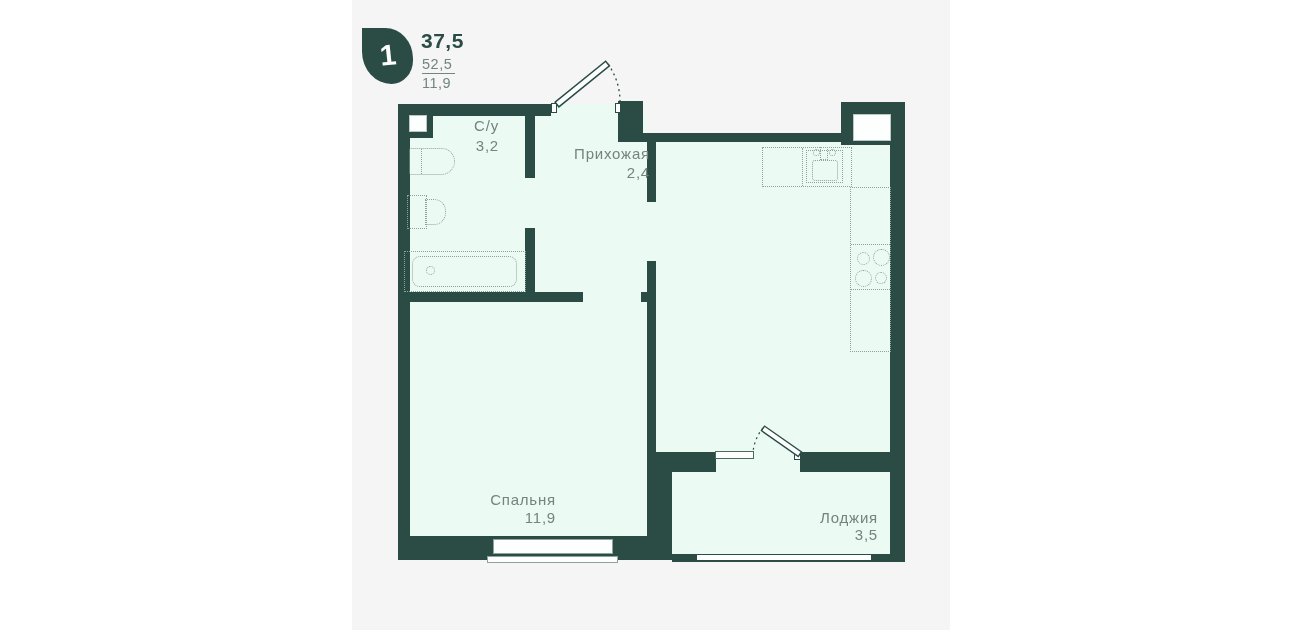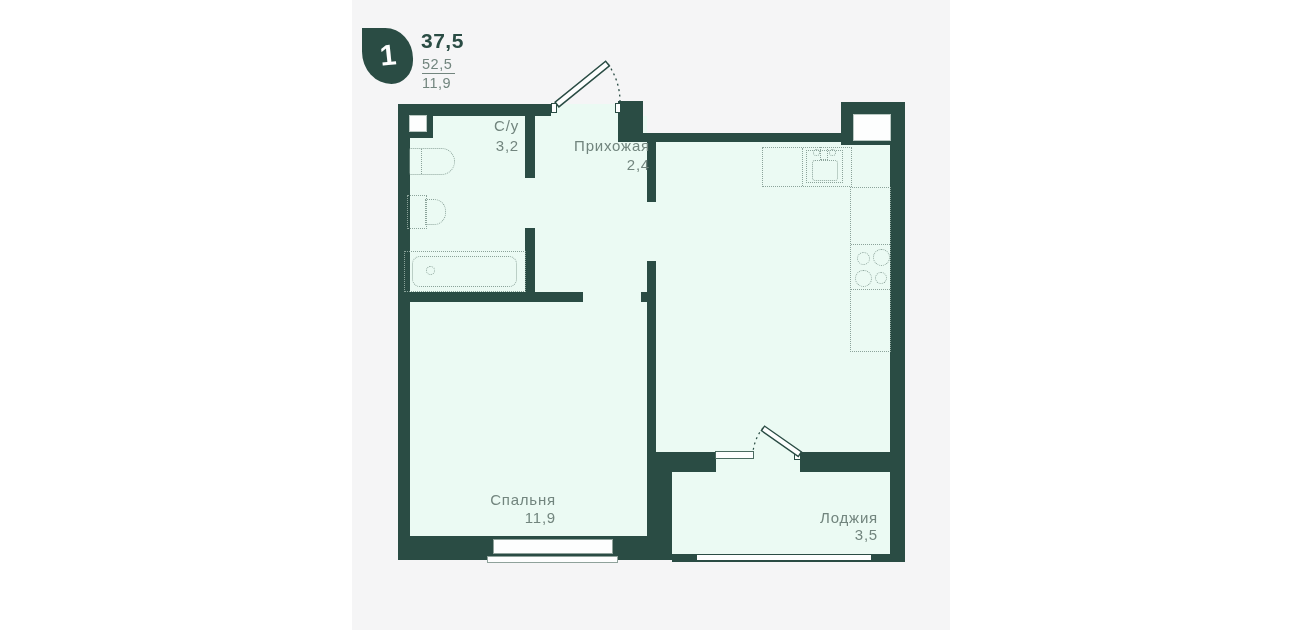--- a/index.html
+++ b/index.html
@@ -110,25 +110,25 @@
     <g>
       <path d="M608,64 A65,65 0 0 1 620,103" fill="none" stroke="#2a4c44" stroke-width="1.3" stroke-dasharray="2,3.5"></path>
       <rect x="557" y="101.5" width="65" height="6" fill="#fdfefe" stroke="#2a4c44" stroke-width="1.5" transform="rotate(-39 557 104.5)"></rect>
     </g>
     <g>
       <path d="M763,428 A45,45 0 0 0 753,452" fill="none" stroke="#2a4c44" stroke-width="1.2" stroke-dasharray="2,3.5"></path>
       <rect x="755" y="451.5" width="45" height="5.5" fill="#fdfefe" stroke="#2a4c44" stroke-width="1.4" transform="rotate(35 800 454)"></rect>
     </g>
   </svg>
 
-  <div class="room-label ta-r" style="left:420px;top:116px;width:99px;line-height:20px;">
+  <div class="room-label ta-r" style="left:400px;top:116px;width:99px;line-height:20px;">
     <span class="nm">С/у</span>
     <span class="ar">3,2</span>
   </div>
-  <div class="room-label ta-r" style="left:498px;top:136px;width:152px;line-height:19px;">
+  <div class="room-label ta-r" style="left:498px;top:144px;width:152px;line-height:19px;">
     <span class="nm">Прихожая</span>
     <span class="ar">2,4</span>
   </div>
   <div class="room-label" style="left:416px;top:491px;width:140px;line-height:18px;text-align:right;">
     <span class="nm">Спальня</span>
     <span class="ar">11,9</span>
   </div>
   <div class="room-label ta-r" style="left:738px;top:509px;width:140px;line-height:17px;">
     <span class="nm">Лоджия</span>
     <span class="ar">3,5</span>

